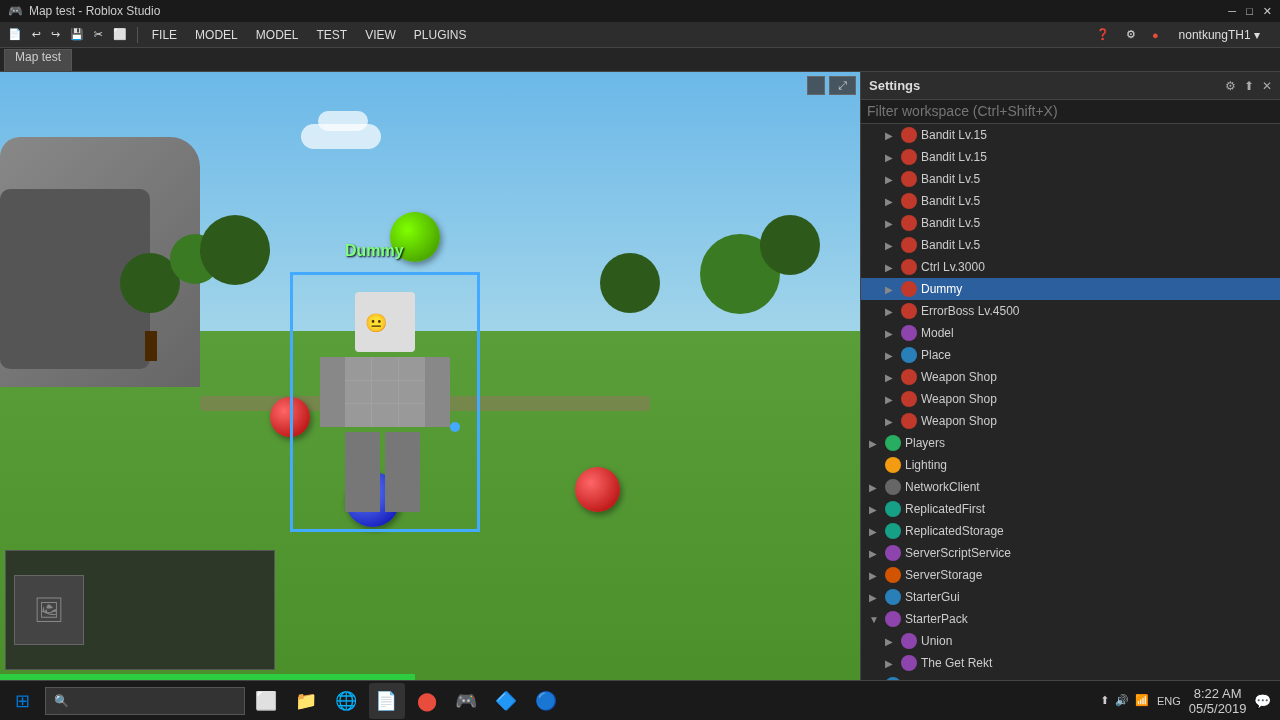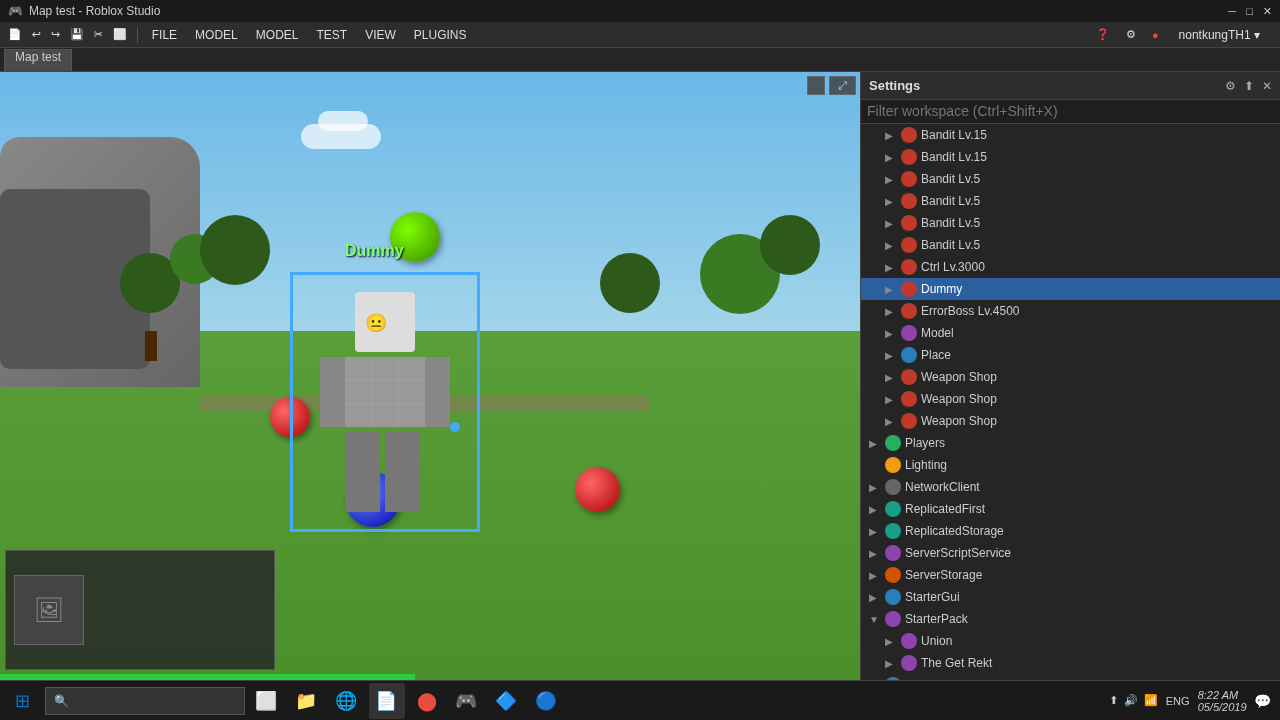--- a/index.html
+++ b/index.html
@@ -225,21 +225,21 @@
     .tb-icon {
       width: 36px; height: 36px; display: flex; align-items: center; justify-content: center;
       cursor: pointer; border-radius: 3px;
     }
     .tb-icon-img { font-size: 18px; }
     .taskbar-right {
       margin-left: auto; display: flex; align-items: center;
       padding: 0 8px; gap: 8px;
     }
     .sys-tray { display: flex; align-items: center; gap: 6px; color: #ccc; font-size: 11px; }
-    .clock { color: #ccc; font-size: 11px; text-align: left; font-style: italic; }
+    .clock { color: #ccc; font-size: 13px; text-align: center; }
   </style>
 </head>
 <body>
 
 <div id="title-bar">
   <div class="title">
     <span>🎮</span>
     <span>Map test - Roblox Studio</span>
   </div>
   <div class="win-controls">

